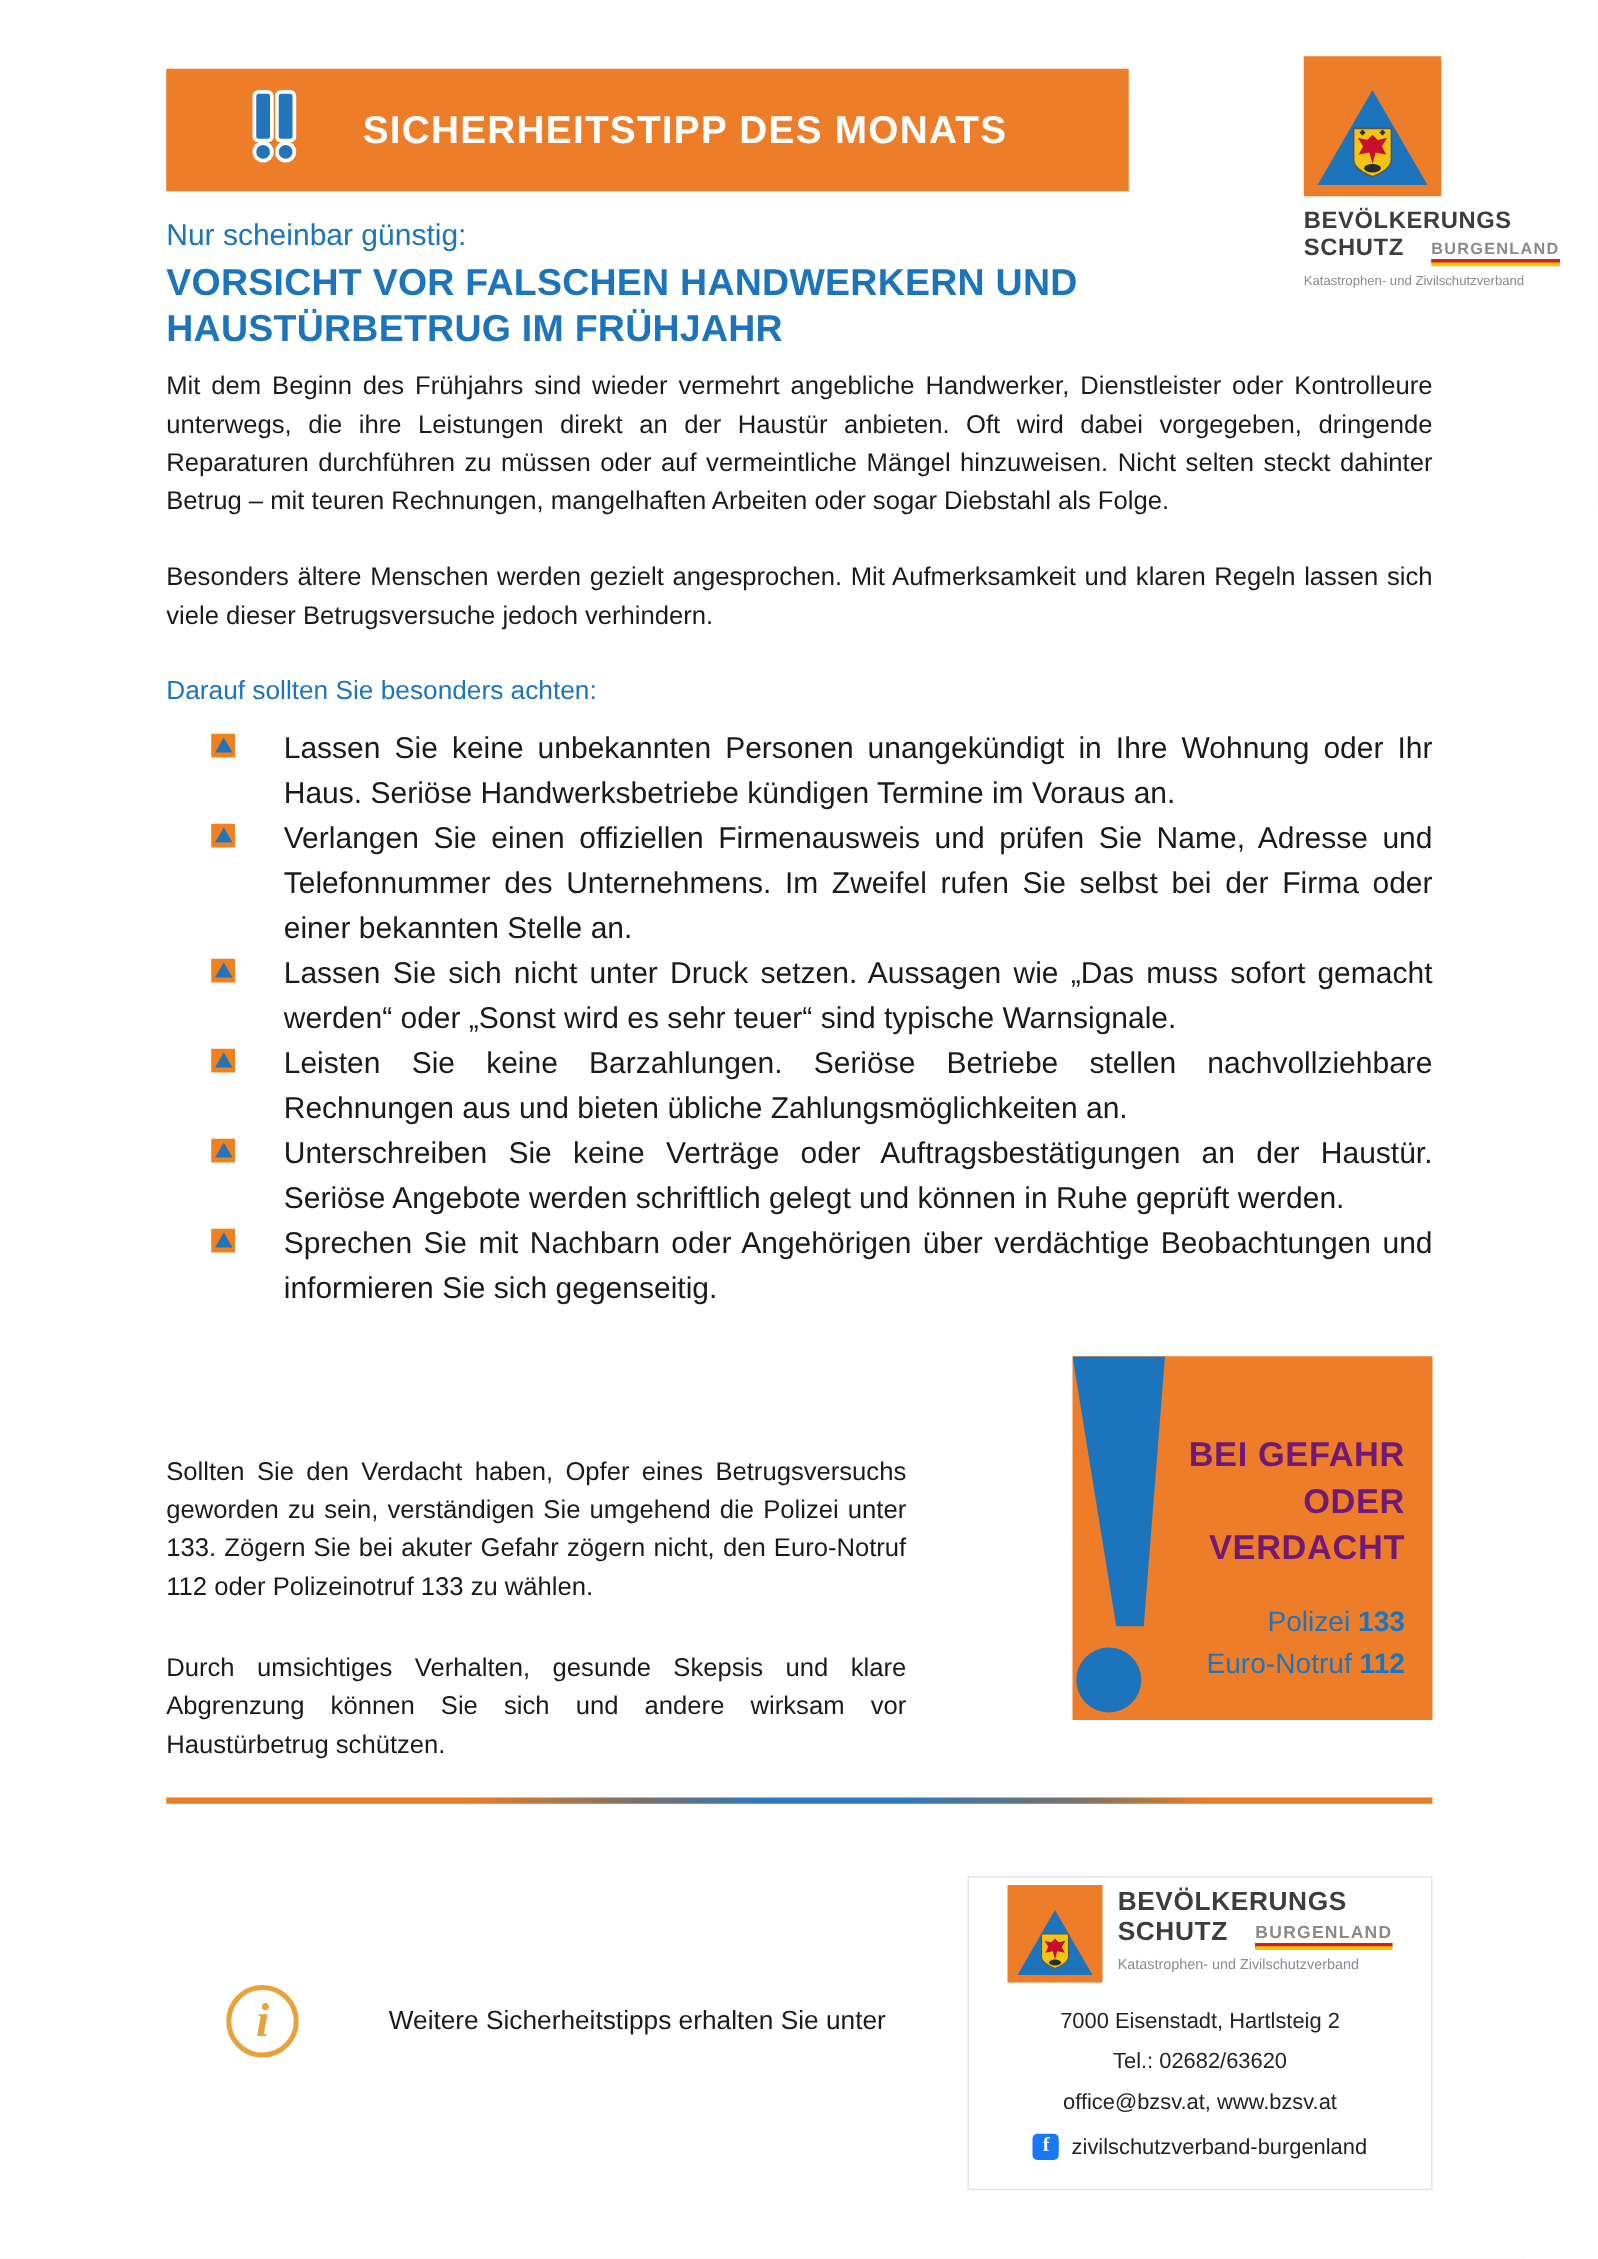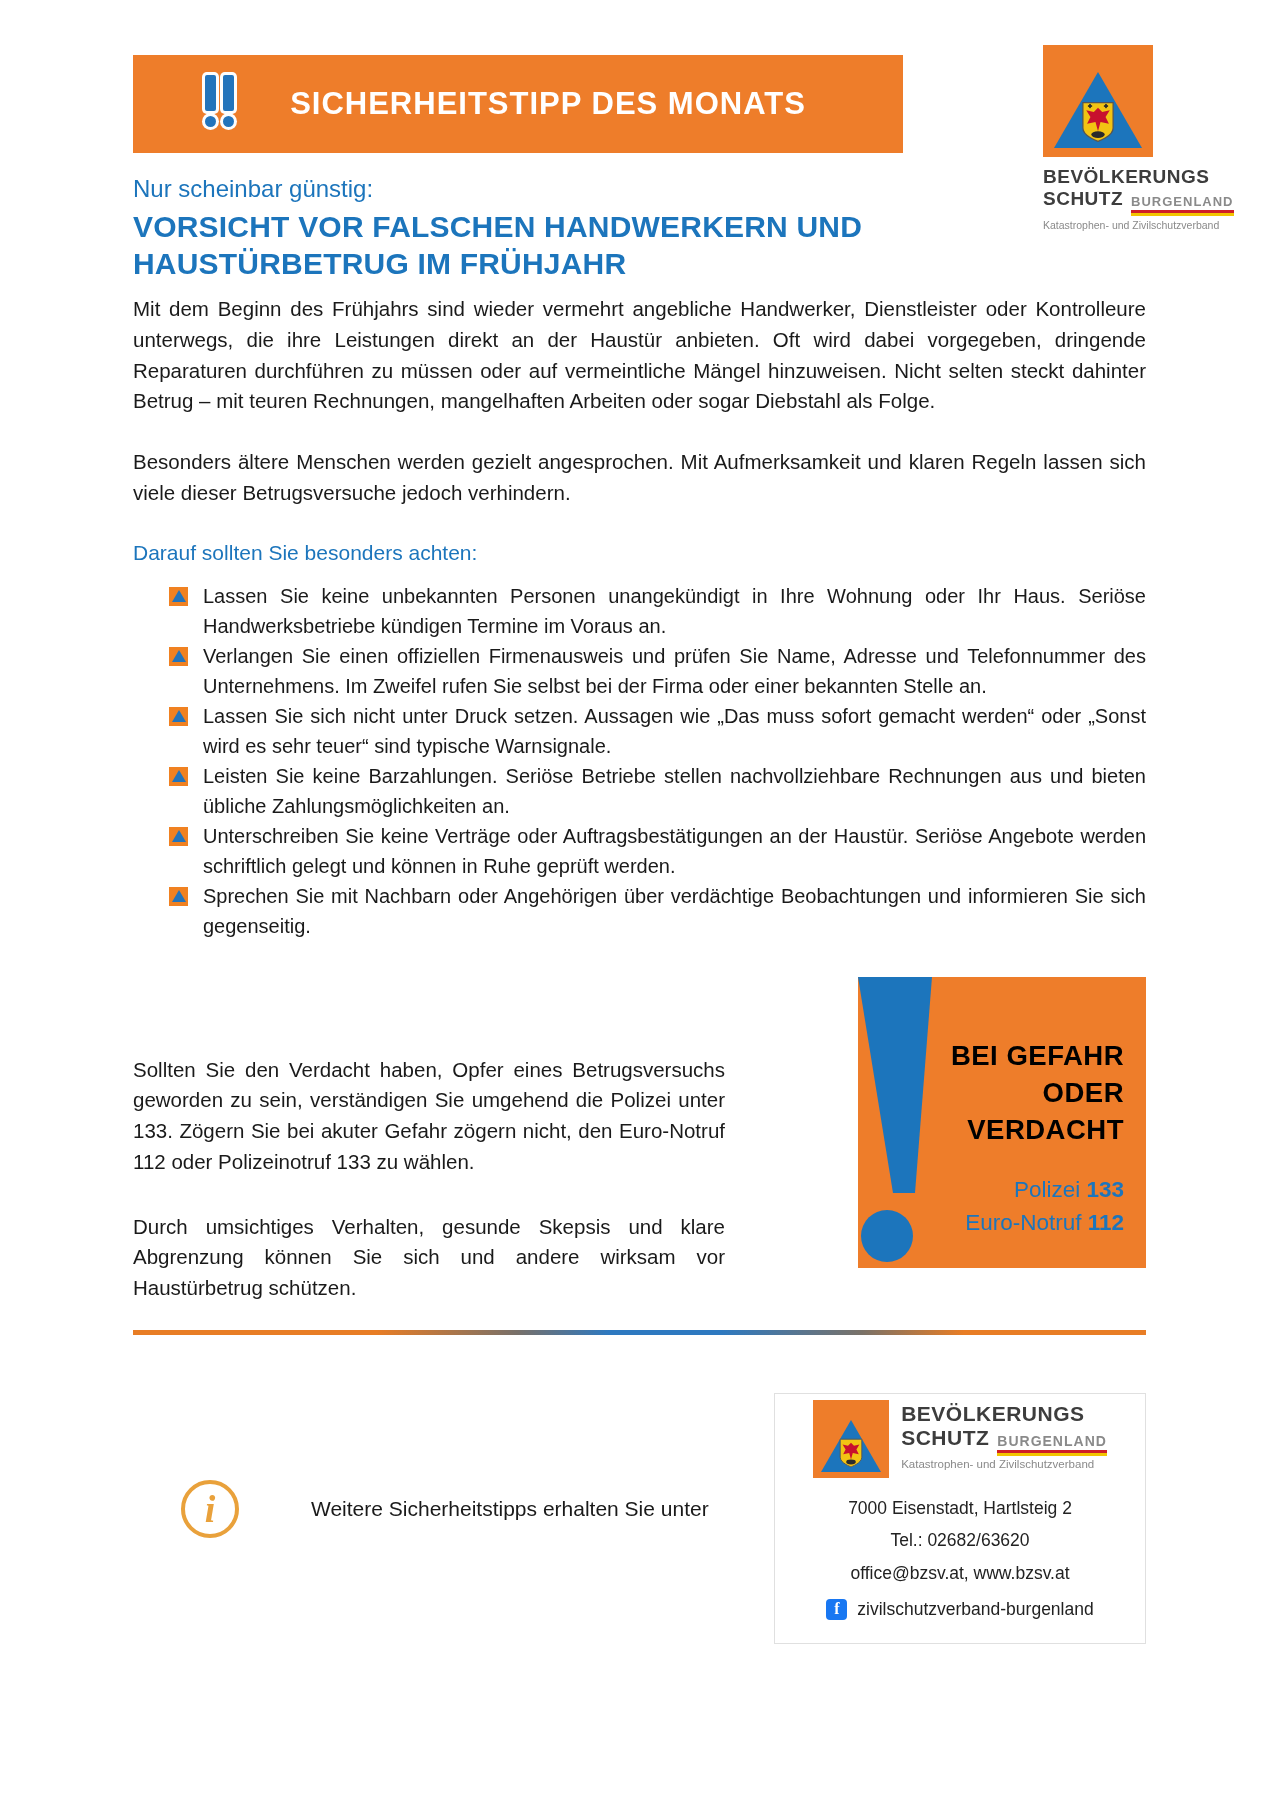--- a/index.html
+++ b/index.html
@@ -22,21 +22,21 @@
     color:#ffffff; font-size:31px; font-weight:bold; letter-spacing:1px; padding-left:60px;
   }
 
   
   .logo-block { text-align:left; }
   .logo-square { position:relative; background:#EE7D2A; display:flex; align-items:flex-end; justify-content:center; }
   .logo-tri { position:absolute; bottom:8%; left:50%; transform:translateX(-50%);
               width:0; height:0; border-style:solid; border-color:transparent; }
   .crest { position:absolute; left:50%; transform:translateX(-50%); }
   .logo-line1 { font-weight:bold; color:#3d3d3d; letter-spacing:0.5px; }
-  .logo-line2-row { display:flex; align-items:flex-end; gap:8px; }
+  .logo-line2-row { display:flex; align-items:center; gap:22px; }
   .logo-line2 { font-weight:bold; color:#3d3d3d; letter-spacing:0.5px; }
   .logo-region { color:#8a8a8a; font-weight:bold; letter-spacing:1px;
                  box-shadow:0 3px 0 0 #D01F26, 0 6px 0 0 #F2C500; padding-bottom:1px; }
   .logo-sub { color:#8a8a8a; }
 
   .logo-top { position:absolute; left:1043px; top:45px; width:200px; }
   .logo-top .logo-square { width:110px; height:112px; }
   .logo-top .logo-tri { border-left-width:44px; border-right-width:44px; border-bottom-width:76px; border-bottom-color:#1C75BC; }
   .logo-top .crest { bottom:14px; width:34px; height:42px; }
   .logo-top .logo-line1 { font-size:19px; margin-top:9px; }
@@ -51,31 +51,31 @@
   .para { font-size:20.5px; line-height:1.5; text-align:justify; }
   .p1 { margin-top:12px; }
   .p2 { margin-top:30px; }
   .list-heading { color:#1C75BC; font-size:21px; margin-top:32px; }
   .bullet-list { list-style:none; margin-top:16px; padding-left:36px; }
   .bullet-list li { display:flex; gap:15px; }
   .b-icon { flex:0 0 auto; width:19px; height:19px; background:#F08121; position:relative; margin-top:6px; }
   .b-icon::after { content:""; position:absolute; left:50%; top:3px; transform:translateX(-50%);
                    width:0; height:0; border-left:7px solid transparent; border-right:7px solid transparent;
                    border-bottom:12px solid #2374BB; }
-  .b-text { font-size:20px; line-height:1.5; text-align:justify; }
+  .b-text { font-size:24px; line-height:1.5; text-align:justify;margin-left:24px; }
 
   
   .alert-section { display:flex; margin-top:36px; }
   .outro-col { width:592px; }
   .outro1 { margin-top:78px; }
   .outro2 { margin-top:34px; }
   .alert-box { margin-left:auto; position:relative; width:288px; height:291px; background:#EE7D2A; overflow:hidden; }
   .alert-box svg { position:absolute; left:0; top:0; }
   .alert-text { position:absolute; right:22px; top:60px; text-align:right; }
-  .alert-title { color:#000000; font-weight:bold; font-size:27.5px; line-height:1.35; letter-spacing:0.5px; }
+  .alert-title { color:#701a75; font-weight:bold; font-size:27.5px; line-height:1.35; letter-spacing:0.5px; }
   .alert-phones { margin-top:26px; color:#1C75BC; font-size:22.5px; line-height:1.45; }
   .alert-phones b { font-weight:bold; }
 
   
   .divider { height:5px; margin-top:26px;
     background:linear-gradient(to right,#E87D25 0%,#E87D25 24%,#77706a 38%,#2E79C0 47%,#2E79C0 58%,#7a7268 72%,#E87D25 82%,#E87D25 100%); }
 
   
   .footer { display:flex; margin-top:58px; }
   .footer-left { display:flex; align-items:center; gap:72px; margin-left:48px; margin-top:84px; height:64px; }

